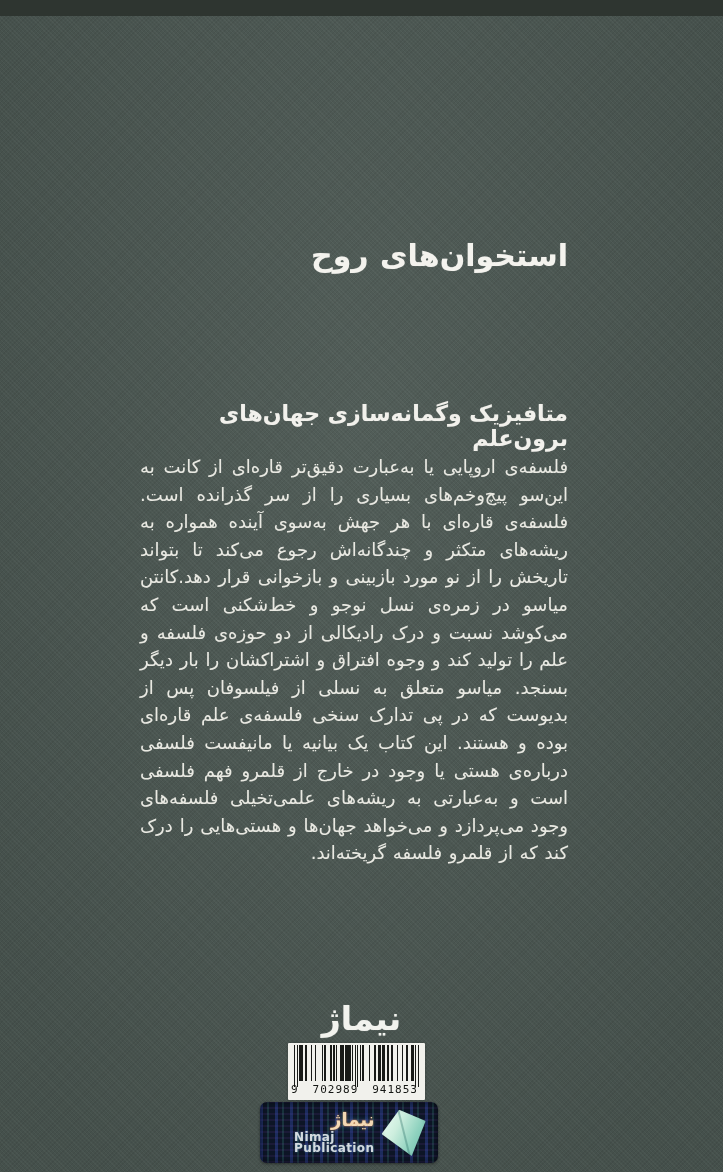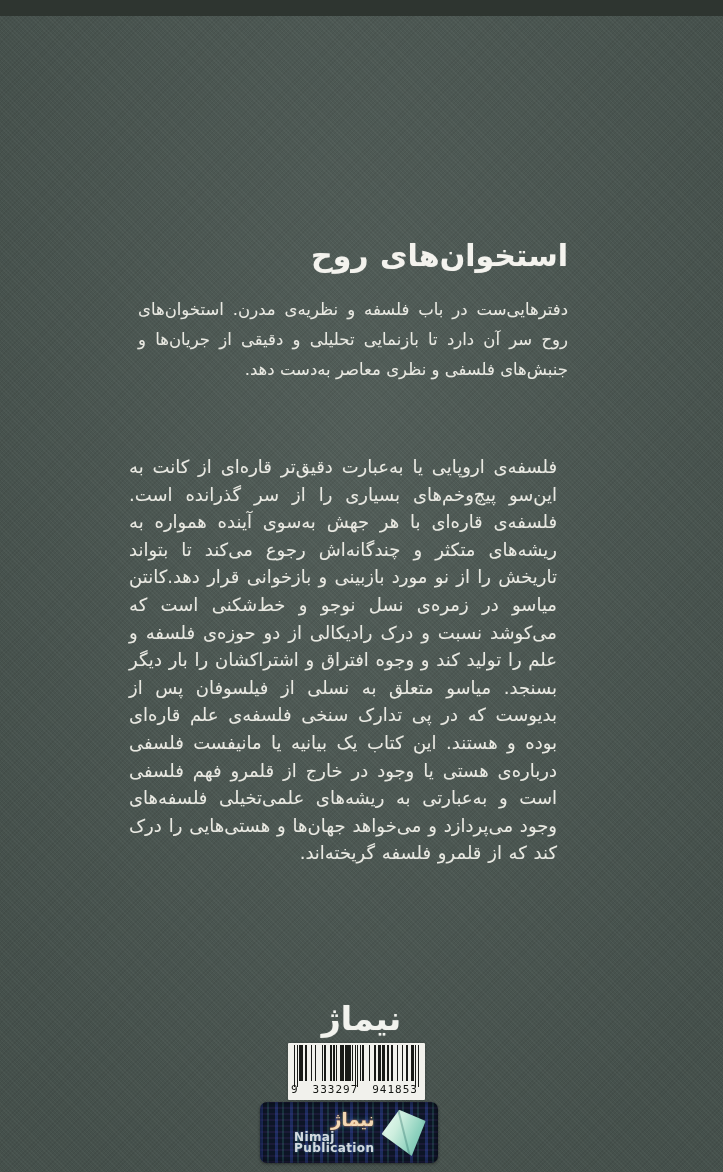--- a/index.html
+++ b/index.html
@@ -28,21 +28,21 @@
     text-align:justify;
     text-shadow:0 0 1px rgba(255,255,255,0.2);
   }
   .subtitle{
     position:absolute; top:367px; right:155px; width:430px;
     color:#f2f1ec; font-size:22px; font-weight:bold;
     text-align:right; letter-spacing:-0.3px;
     text-shadow:0 0 1px rgba(255,255,255,0.3);
   }
   .body-text{
-    position:absolute; top:419px; right:166px; width:428px;
+    position:absolute; top:419px; right:155px; width:428px;
     color:#e9e9e2; font-size:18px; line-height:27.6px;
     text-align:justify; word-spacing:1px;
     text-shadow:0 0 1px rgba(255,255,255,0.18);
   }
   .publisher-logo{
     position:absolute; top:983px; left:50%; transform:translateX(-50%);
     color:#f2f3ee; font-size:33px; font-weight:bold;
     text-shadow:0 0 1px rgba(255,255,255,0.4);
   }
   .barcode-label{
@@ -95,22 +95,22 @@
     background:rgba(40,110,100,0.35);
   }
 </style>
 </head>
 <body>
 
 <div class="cover">
 
   <h1 class="book-title rtl">استخوان‌های روح</h1>
 
-  <p class="intro rtl">دفترهایی‌ست در باب فلسفه و نظریه‌ی مدرن. استخوان‌های روح سر آن دارد تا بازنمایی تحلیلی و دقیقی از جریان‌ها و جنبش‌های فلسفی و نظری معاصر به‌دست دهد.</p>
 
+  <h2 class="subtitle rtl">متافیزیک وگمانه‌سازی جهان‌های برون‌علم</h2>
 
   <p class="body-text rtl">فلسفه‌ی اروپایی یا به‌عبارت دقیق‌تر قاره‌ای از کانت به این‌سو پیچ‌وخم‌های بسیاری را از سر گذرانده است. فلسفه‌ی قاره‌ای با هر جهش به‌سوی آینده همواره به ریشه‌های متکثر و چندگانه‌اش رجوع می‌کند تا بتواند تاریخش را از نو مورد بازبینی و بازخوانی قرار دهد.کانتن میاسو در زمره‌ی نسل نوجو و خط‌شکنی است که می‌کوشد نسبت و درک رادیکالی از دو حوزه‌ی فلسفه و علم را تولید کند و وجوه افتراق و اشتراکشان را بار دیگر بسنجد. میاسو متعلق به نسلی از فیلسوفان پس از بدیوست که در پی تدارک سنخی فلسفه‌ی علم قاره‌ای بوده و هستند. این کتاب یک بیانیه یا مانیفست فلسفی درباره‌ی هستی یا وجود در خارج از قلمرو فهم فلسفی است و به‌عبارتی به ریشه‌های علمی‌تخیلی فلسفه‌های وجود می‌پردازد و می‌خواهد جهان‌ها و هستی‌هایی را درک کند که از قلمرو فلسفه گریخته‌اند.</p>
 
   <div class="publisher-logo rtl">نیماژ</div>
 
   <div class="barcode-label">
     <svg class="barcode-bars" viewBox="0 0 95 44" preserveAspectRatio="none" shape-rendering="crispEdges">
         <rect x="0" y="0" width="1" height="44"></rect>
         <rect x="2" y="0" width="1" height="44"></rect>
         <rect x="4" y="0" width="1" height="38"></rect>
@@ -150,21 +150,21 @@
         <rect x="82" y="0" width="1" height="38"></rect>
         <rect x="85" y="0" width="1" height="38"></rect>
         <rect x="86" y="0" width="1" height="38"></rect>
         <rect x="89" y="0" width="1" height="38"></rect>
         <rect x="90" y="0" width="1" height="38"></rect>
         <rect x="92" y="0" width="1" height="44"></rect>
         <rect x="94" y="0" width="1" height="44"></rect>
       </svg>
     <div class="barcode-digits">
       <span>9</span>
-      <span>333297</span>
+      <span>702989</span>
       <span>941853</span>
     </div>
   </div>
 
   <div class="sticker">
     <div class="sticker-brand">
       <span class="sticker-logo">نیماژ</span>
       <span class="sticker-name">Nimaj</span>
       <span class="sticker-name">Publication</span>
     </div>

